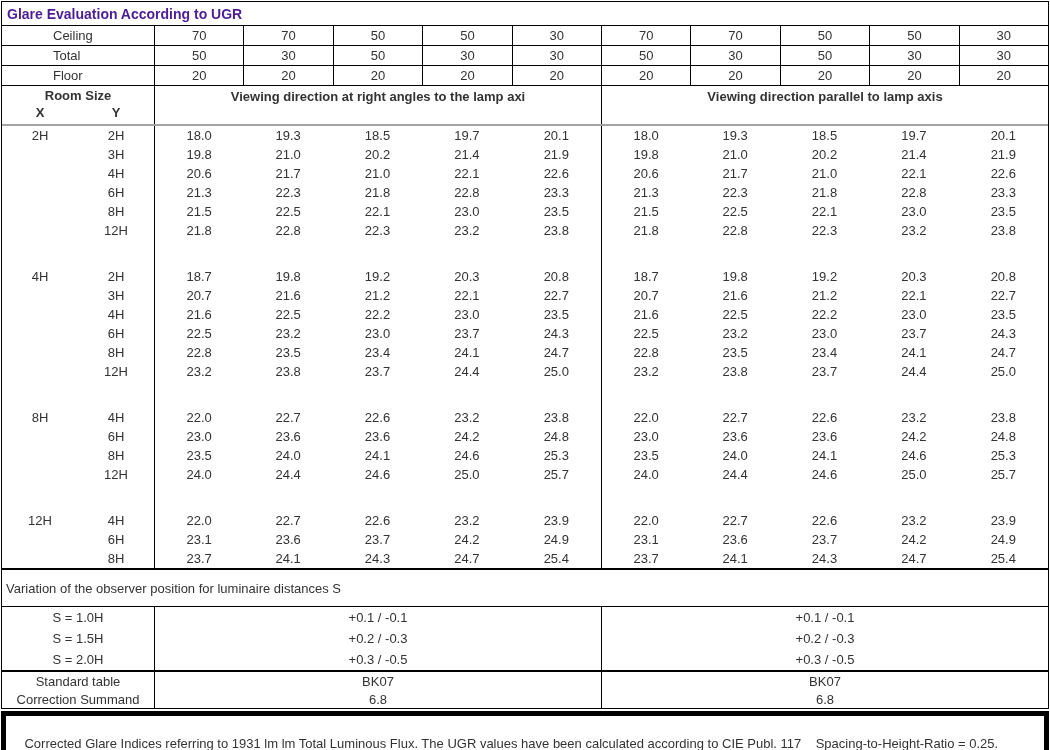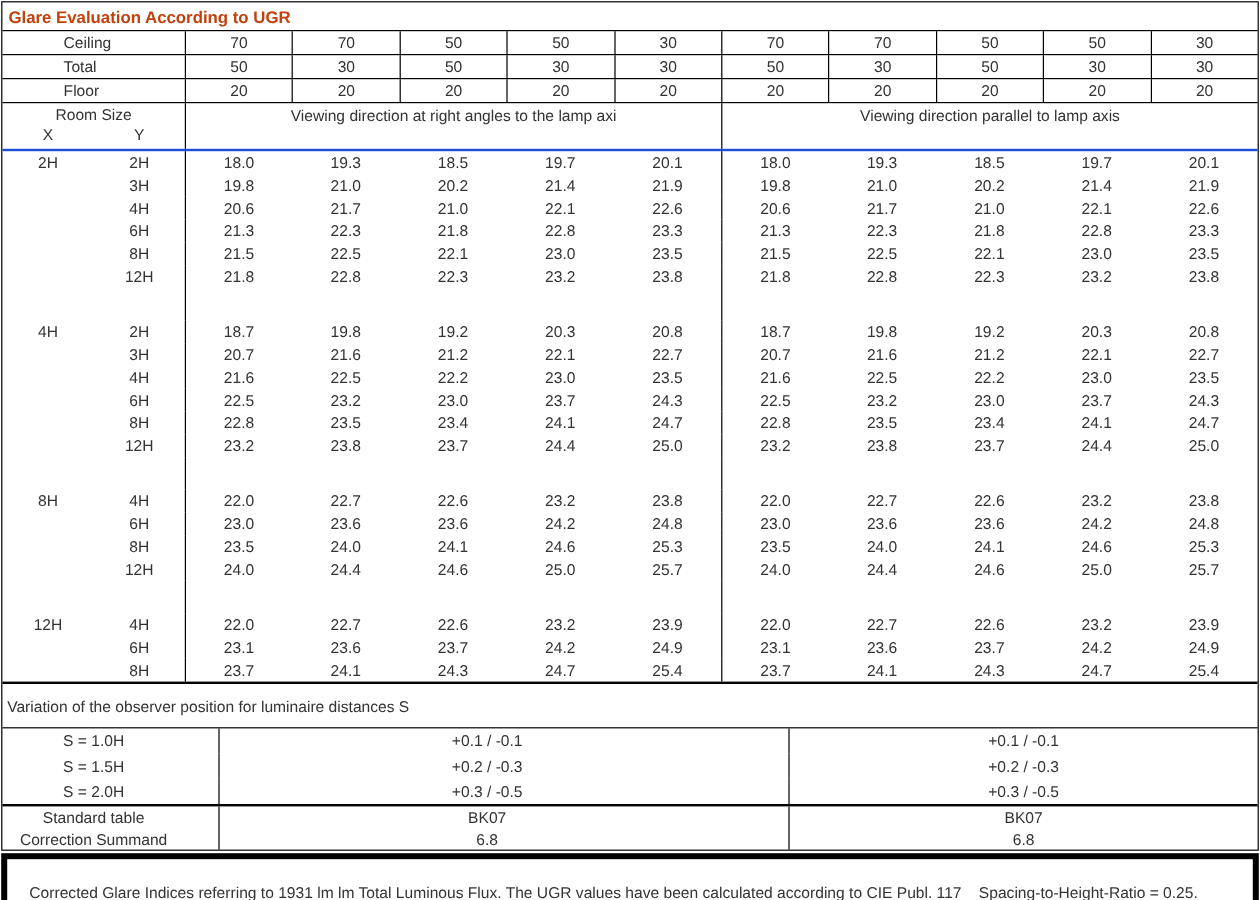--- a/index.html
+++ b/index.html
@@ -5,51 +5,51 @@
   * { box-sizing: border-box; }
   body { margin: 0; background: #fff; }
   .page {
     width: 1050px; height: 750px; background: #ffffff;
     font-family: "Liberation Sans", "DejaVu Sans", sans-serif;
     font-size: 13px; color: #333; padding: 1px; overflow: hidden;
   }
   .t { width: 1048px; border: 1px solid #000; background: #fff; }
   .row-title {
     height: 24px; border-bottom: 1px solid #000;
-    font-weight: 700; font-size: 14px; color: #c2410c;
+    font-weight: 700; font-size: 14px; color: #4c1d95;
     display: flex; align-items: center; padding-left: 5px;
   }
   .refl-row {
     display: grid; grid-template-columns: 152px repeat(10, 1fr);
     height: 20px; border-bottom: 1px solid #000;
   }
   .refl-row .lbl { display: flex; align-items: center; padding-left: 4px; height: 100%; margin-left: 47px; }
   .refl-row .val {
     border-left: 1px solid #000; height: 100%;
     display: flex; align-items: center; justify-content: center;
   }
   .header-row {
     display: grid; grid-template-columns: 152px 447px 1fr;
-    height: 40px; border-bottom: 2px solid #1d4ed8;
+    height: 40px; border-bottom: 2px solid #a3a3a3; font-weight: bold;
   }
   .header-label { padding-top: 2px; }
   .rs { text-align: center; }
   .xy { display: grid; grid-template-columns: 76px 76px; margin-top: 2px; }
   .xy span { text-align: center; }
   .header-span { border-left: 1px solid #000; text-align: center; padding-top: 3px; }
   .data-row { display: grid; grid-template-columns: 76px 76px repeat(10, 1fr); height: 19px; }
   .data-row > div { display: flex; align-items: center; justify-content: center; height: 100%; }
   .dval.c0, .dval.c5 { border-left: 1px solid #000; }
   .gap-row { display: grid; grid-template-columns: 152px 447px 1fr; height: 27px; }
   .gap-row .gh { border-left: 1px solid #000; height: 100%; }
   .variation-row {
     height: 39px; border-top: 2px solid #000; border-bottom: 1px solid #000;
     display: flex; align-items: center; padding-left: 4px;
   }
-  .s-row, .summary-row { display: grid; grid-template-columns: 152px 447px 1fr; gap: 28px; }
+  .s-row, .summary-row { display: grid; grid-template-columns: 152px 447px 1fr; }
   .s-row { height: 21px; }
   .summary-row { height: 18px; }
   .s-row > div, .summary-row > div {
     display: flex; align-items: center; justify-content: center; height: 100%;
   }
   .s-row .half, .summary-row .half { border-left: 1px solid #000; }
   .summary-wrap { border-top: 2px solid #000; }
   .footer-box {
     width: 1048px; height: 55px; border: 5px solid #000000; margin-top: 2px;
     padding: 2px 4px; white-space: pre-wrap; line-height: 17px;

